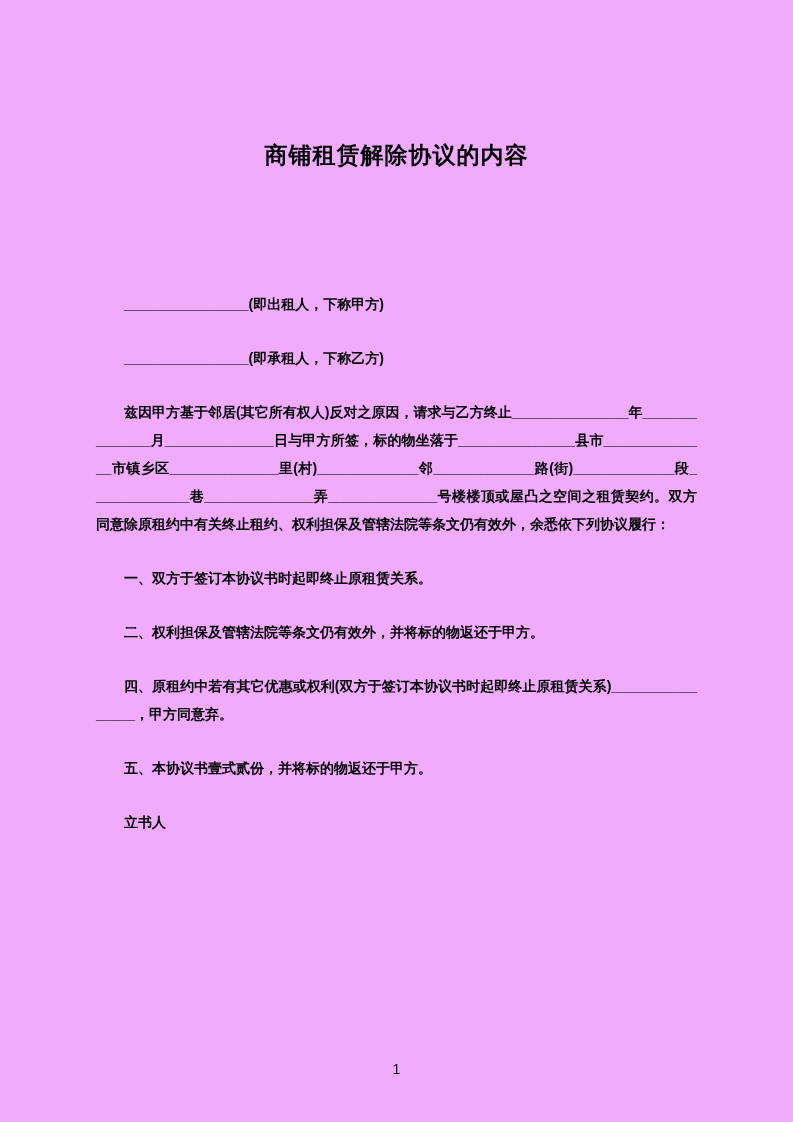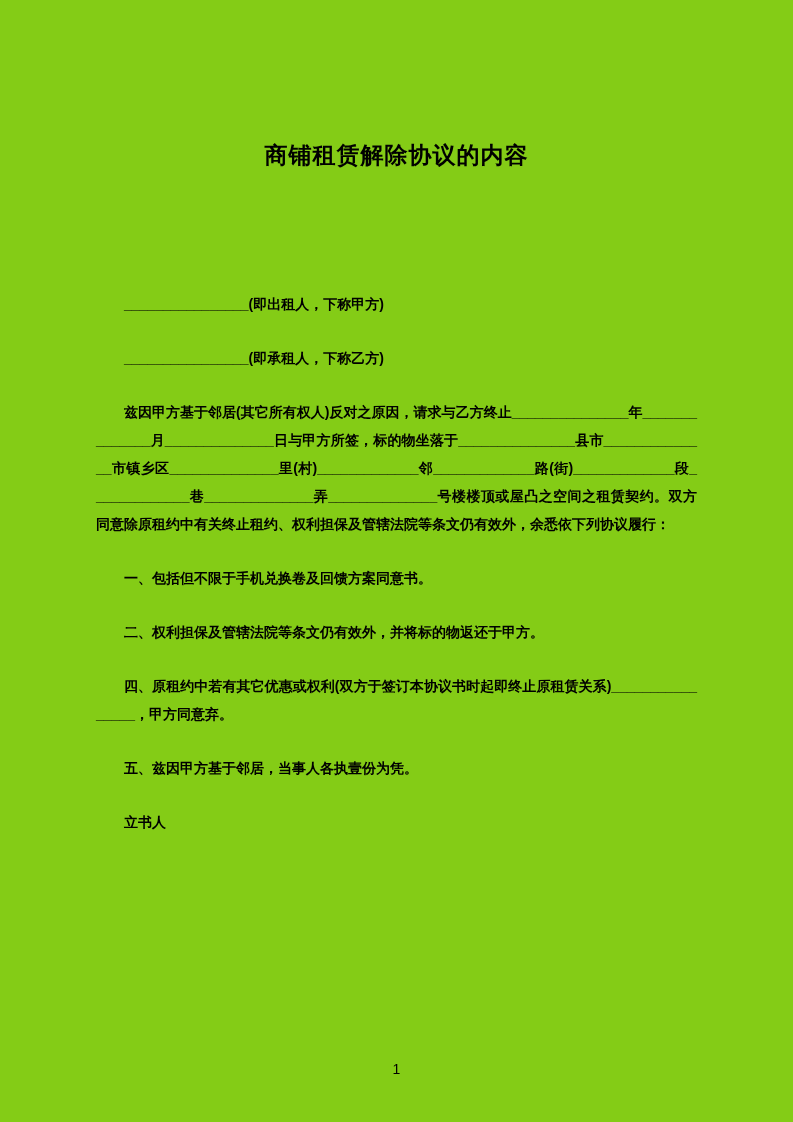--- a/index.html
+++ b/index.html
@@ -5,21 +5,21 @@
   html, body {
     margin: 0;
     padding: 0;
     background: #ffffff;
   }
   .page {
     position: relative;
     width: 793px;
     height: 1122px;
     margin: 0 auto;
-    background: #84cc16;
+    background: #f0abfc;
     box-sizing: border-box;
     padding: 140px 96px 40px 96px;
     font-family: "Liberation Sans", "DejaVu Sans", sans-serif;
     color: #000000;
     overflow: hidden;
   }
   .doc-title {
     margin: 0 0 120px 0;
     font-size: 23px;
     line-height: 30px;
@@ -56,27 +56,27 @@
 <div class="page">
 
   <h1 class="doc-title">商铺租赁解除协议的内容</h1>
 
   <p class="para no-justify">________________(即出租人，下称甲方)</p>
 
   <p class="para no-justify">________________(即承租人，下称乙方)</p>
 
   <p class="para">兹因甲方基于邻居(其它所有权人)反对之原因，请求与乙方终止_______________年______________月______________日与甲方所签，标的物坐落于_______________县市______________市镇乡区______________里(村)_____________邻_____________路(街)_____________段_____________巷______________弄______________号楼楼顶或屋凸之空间之租赁契约。双方同意除原租约中有关终止租约、权利担保及管辖法院等条文仍有效外，余悉依下列协议履行：</p>
 
-  <p class="para">一、包括但不限于手机兑换卷及回馈方案同意书。</p>
+  <p class="para">一、双方于签订本协议书时起即终止原租赁关系。</p>
 
   <p class="para">二、权利担保及管辖法院等条文仍有效外，并将标的物返还于甲方。</p>
 
 
   <p class="para">四、原租约中若有其它优惠或权利(双方于签订本协议书时起即终止原租赁关系)________________，甲方同意弃。</p>
 
-  <p class="para">五、兹因甲方基于邻居，当事人各执壹份为凭。</p>
+  <p class="para">五、本协议书壹式贰份，并将标的物返还于甲方。</p>
 
   <p class="para no-justify">立书人</p>
 
 
   <div class="page-footer">1</div>
 
 </div>
 
 </body></html>

